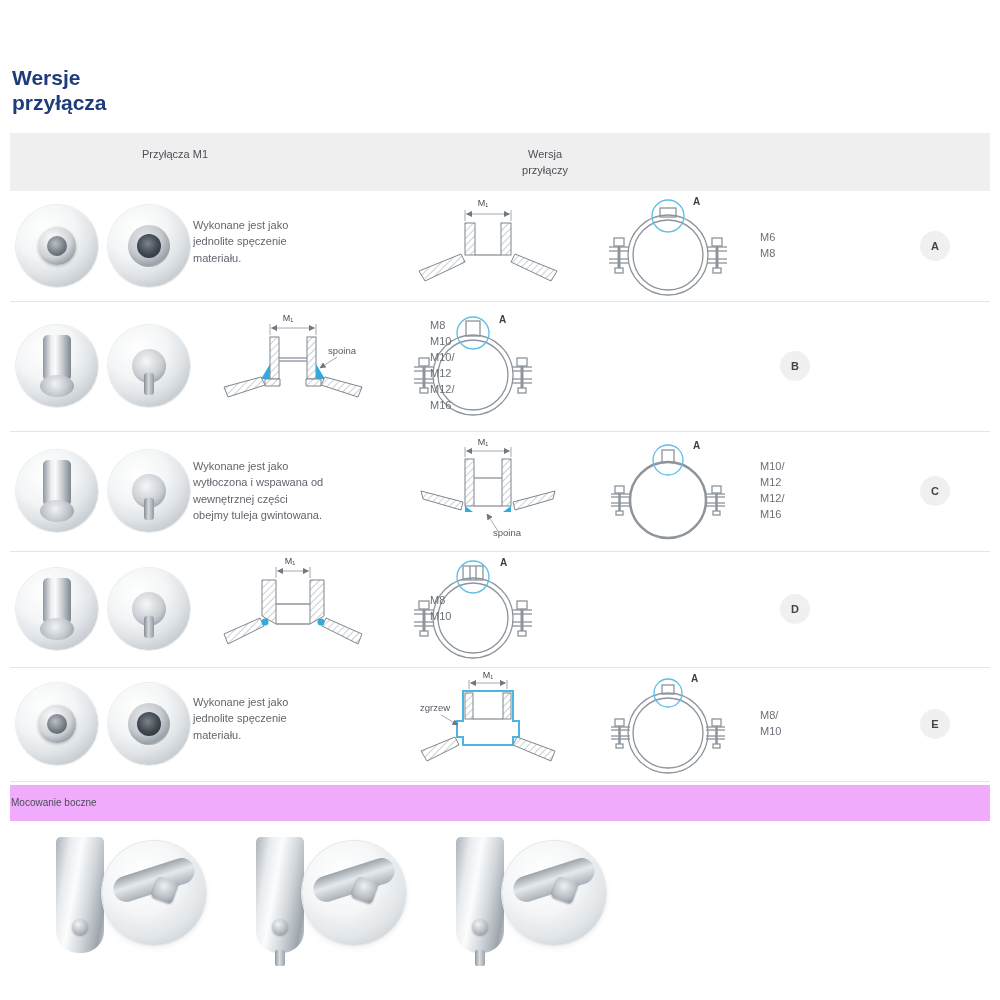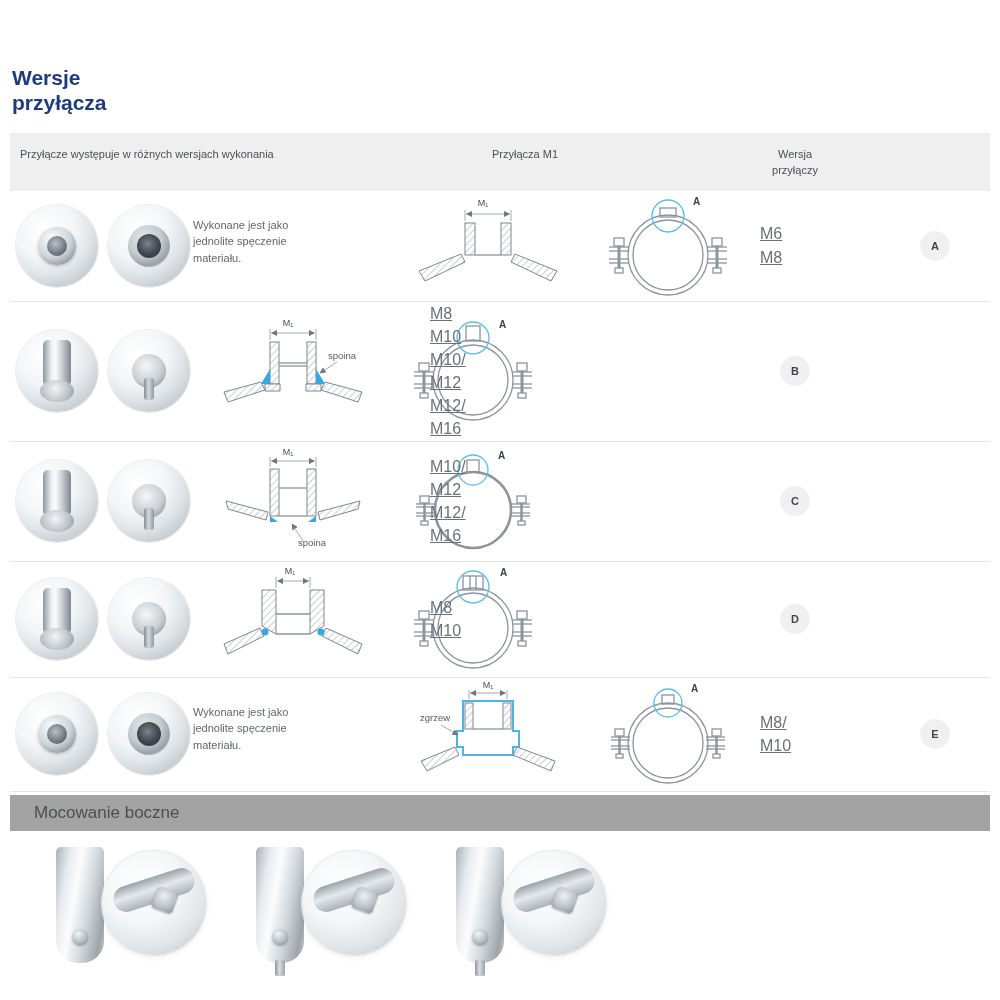--- a/index.html
+++ b/index.html
@@ -55,29 +55,29 @@
   .lnthick { stroke:#8d949c; fill:none; stroke-width:2.5; }
   .thin { stroke:#9aa0a6; fill:none; stroke-width:0.9; }
   .hs   { stroke:#7e868f; stroke-width:1; }
   .blue { fill:#35a9de; stroke:none; }
   .bluel{ stroke:#4db5e4; fill:none; stroke-width:2; }
   .callout { stroke:#5bbde8; fill:none; stroke-width:1.3; }
   .dim { font-size:9px; fill:#444a52; }
   .lbl { font-size:9.5px; fill:#565b63; }
   .cl  { font-size:10px; fill:#3a4048; font-weight:bold; }
 
-  .threads { padding-left:50px; font-size:16px; line-height:1.45; color:#6b7077;
-             white-space:pre-line;text-decoration:underline; }
+  .threads { padding-left:50px; font-size:11px; line-height:1.45; color:#6b7077;
+             white-space:pre-line; }
   .badge-cell { display:flex; justify-content:center; }
   .badge { width:30px; height:30px; border-radius:50%; background:#f0f0f0;
            display:flex; align-items:center; justify-content:center;
            font-size:11px; font-weight:bold; color:#3f454c; }
 
-  .section-bar { background:#a3a3a3; min-height:36px; display:flex; align-items:center;
-                 padding-left:24px; font-size:17px; color:#4a4f57; margin-top:3px; }
+  .section-bar { background:#f0abfc; min-height:36px; display:flex; align-items:center;
+                 padding-left:1px; font-size:10px; color:#4a4f57; margin-top:3px; }
 
   .mounts { display:flex; gap:42px; margin:14px 0 0 38px; height:140px; }
   .mount-group { position:relative; width:158px; height:130px; }
   .mount-strap { position:absolute; left:8px; top:2px; width:48px; height:116px;
                  border-radius:5px 5px 22px 22px;
                  background:linear-gradient(100deg,#aab1b7 0%,#e8ebee 22%,#fbfcfd 40%,#d4d9dd 62%,#9da5ac 88%,#c7ccd1 100%); }
   .mount-strap::after { content:""; position:absolute; left:50%; bottom:18px; transform:translateX(-50%);
                  width:16px; height:16px; border-radius:50%;
                  background:radial-gradient(circle at 38% 32%,#f2f4f6,#b8bec4 55%,#7c848c);
                  box-shadow:0 1px 2px rgba(0,0,0,.3); }
@@ -108,21 +108,20 @@
       <path d="M0,0 L10,5 L0,10 z" fill="#707780"></path>
     </marker>
   </defs>
 </svg>
 
 <div class="page">
 
   <h1 class="title">Wersje przyłącza</h1>
 
   <div class="thead">
-    <div class="th-desc">Przyłącze występuje w różnych wersjach wykonania</div>
     <div class="th-threads"><span>Przyłącza M1</span></div>
     <div class="th-version"><span>Wersja przyłączy</span></div>
   </div>
 
   <div class="row row-a">
     <div class="photos">
       <div class="photo p-boss"></div>
       <div class="photo p-hole"></div>
     </div>
     <div class="desc">Wykonane jest jako jednolite spęczenie materiału.</div>
@@ -230,20 +229,21 @@
     <div class="badge-cell">
         <div class="badge">B</div>
       </div>
   </div>
 
   <div class="row row-c">
     <div class="photos">
       <div class="photo p-sleeve"></div>
       <div class="photo p-stud"></div>
     </div>
+    <div class="desc">Wykonane jest jako wytłoczona i wspawana od wewnętrznej części obejmy tuleja gwintowana.</div>
     <div class="view">
       <svg class="xsec" viewBox="0 0 150 105">
         <text class="dim" x="70" y="9" text-anchor="middle">M₁</text>
         <line class="thin" x1="52" y1="11" x2="52" y2="21"></line>
         <line class="thin" x1="98" y1="11" x2="98" y2="21"></line>
         <line class="thin" x1="53.5" y1="15" x2="96.5" y2="15" marker-start="url(#arr)" marker-end="url(#arr)"></line>
         <rect class="hs" fill="url(#hatch)" x="52" y="23" width="9" height="47"></rect>
         <rect class="hs" fill="url(#hatch)" x="89" y="23" width="9" height="47"></rect>
         <line class="ln" x1="61" y1="42" x2="89" y2="42"></line>
         <line class="ln" x1="61" y1="70" x2="89" y2="70"></line>

